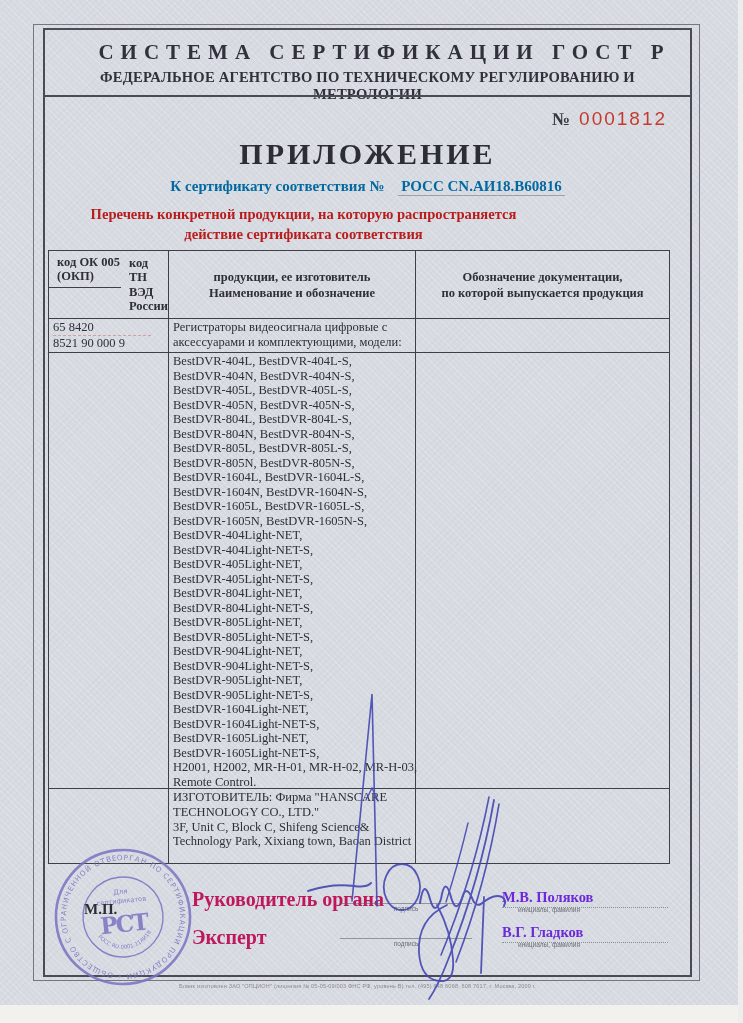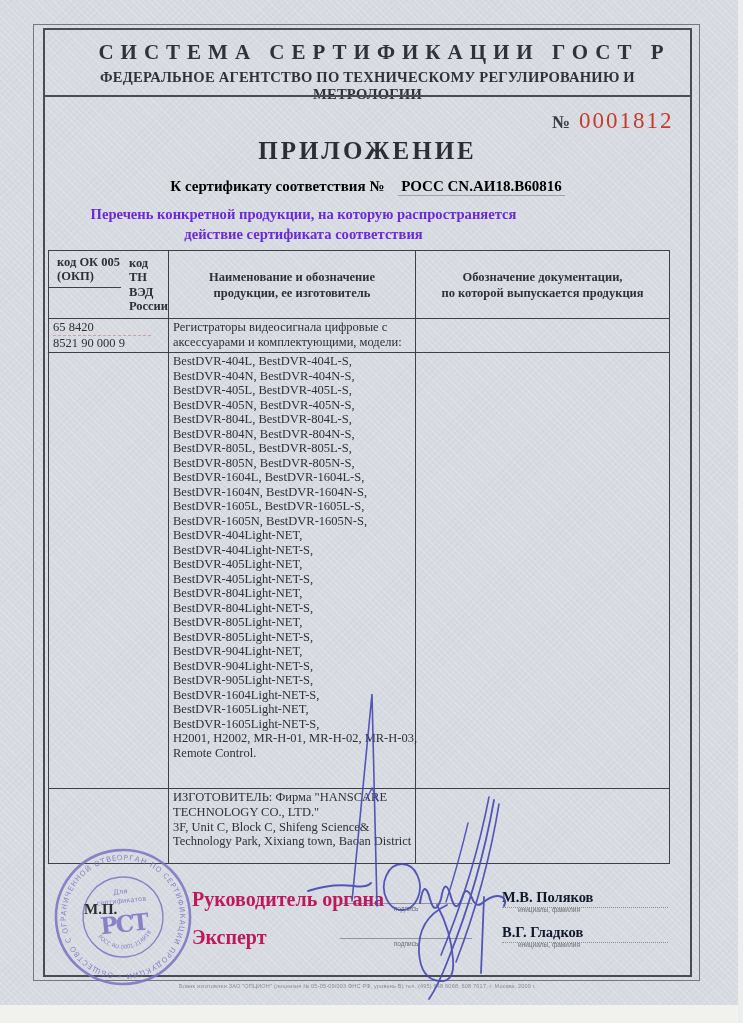--- a/index.html
+++ b/index.html
@@ -16,30 +16,30 @@
   .frame-inner{position:absolute;left:43px;top:28px;width:645px;height:945px;border:2px solid #4b4b55;}
   .header-rule{position:absolute;left:45px;top:95px;width:645px;border-top:2px solid #4b4b55;}
 
   .h1{position:absolute;left:45px;top:40px;width:645px;text-align:center;
       font-size:21px;font-weight:bold;letter-spacing:7px;color:#30313a;margin-left:17px;}
   .h2{position:absolute;left:45px;top:69px;width:645px;text-align:center;
       font-size:14.6px;font-weight:bold;letter-spacing:.2px;color:#30313a;}
 
   .form-number{position:absolute;left:552px;top:108px;display:flex;align-items:baseline;gap:9px;}
   .no-sign{font-size:18px;font-weight:bold;color:#3a3a44;}
-  .no-value{font-family:Liberation Serif, serif;font-size:23px;
+  .no-value{font-family:Liberation Sans, sans-serif;font-size:19px;
       letter-spacing:2px;color:#c53a2e;}
 
   .doc-title{position:absolute;left:45px;top:137px;width:645px;text-align:center;
-      font-size:25px;font-weight:bold;letter-spacing:3px;color:#2c2d35;}
+      font-size:30px;font-weight:bold;letter-spacing:3px;color:#2c2d35;}
   .cert-line{position:absolute;left:45px;top:178px;width:645px;text-align:center;
-      font-size:15px;font-weight:bold;color:#000000;}
+      font-size:15px;font-weight:bold;color:#0369a1;}
   .cert-no{margin-left:10px;border-bottom:1px solid rgba(90,90,100,.45);padding:0 3px 1px;}
   .desc{position:absolute;left:45px;top:205px;width:517px;text-align:center;
-      font-size:14.6px;font-weight:bold;line-height:19.5px;color:#6d28d9;}
+      font-size:14.6px;font-weight:bold;line-height:19.5px;color:#b91c1c;}
 
   .tbl{position:absolute;left:48px;top:250px;width:622px;border:1.5px solid #3f3f48;
       box-sizing:border-box;background:transparent;}
   .tr{display:flex;box-sizing:border-box;border-bottom:1.5px solid #3f3f48;}
   .tr:last-child{border-bottom:none;}
   .td{box-sizing:border-box;padding:1px 4px;font-size:12.5px;line-height:14.5px;}
   .c1{width:120px;border-right:1.5px solid #3f3f48;}
   .c2{width:247px;border-right:1.5px solid #3f3f48;}
   .c3{flex:1;}
   .thead{height:68px;font-weight:bold;}
@@ -52,21 +52,21 @@
   .rowmodels{height:436px;}
   .rowmanuf{height:74px;}
   .rowmanuf .c2{line-height:14.8px;}
   .name-line,.model-line,.manuf-line{white-space:nowrap;}
 
   .mp{position:absolute;left:84px;top:901px;font-size:15px;font-weight:bold;color:#2c2d35;z-index:3;}
   .sig-role{position:absolute;left:192px;font-size:20px;font-weight:bold;color:#be185d;}
   .sig-rule{position:absolute;left:340px;width:132px;border-top:1px solid rgba(90,90,100,.55);}
   .tiny{font-family:"Liberation Sans","DejaVu Sans",sans-serif;font-size:6.5px;color:#6d6d76;}
   .sig-label{position:absolute;left:340px;width:132px;text-align:center;}
-  .sig-name{position:absolute;left:502px;width:166px;font-size:14.5px;font-weight:bold;color:#0f172a;
+  .sig-name{position:absolute;left:502px;width:166px;font-size:14.5px;font-weight:bold;color:#6d28d9;
       border-bottom:1px dotted rgba(90,90,100,.6);padding-bottom:1px;}
   .name-label{position:absolute;left:518px;}
 
   .stamp{position:absolute;left:38px;top:832px;width:170px;height:170px;transform:rotate(-6deg);
       opacity:.85;z-index:2;}
   .ink{position:absolute;inset:0;z-index:4;pointer-events:none;}
 
   .footer{position:absolute;left:105px;top:983px;width:505px;text-align:center;
       font-family:"Liberation Sans","DejaVu Sans",sans-serif;font-size:5.5px;
       letter-spacing:.2px;color:#8a8a92;}
@@ -100,22 +100,22 @@
       <div class="desc-line">действие сертификата соответствия</div>
     </div>
 
   <div class="tbl">
     <div class="tr thead">
       <div class="td c1">
         <div class="c1top">код ОК 005 (ОКП)</div>
         <div class="c1bot">код ТН ВЭД России</div>
       </div>
       <div class="td c2 hdrcenter">
+          <div class="hdr-line">продукции, ее изготовитель</div>
           <div class="hdr-line">Наименование и обозначение</div>
-          <div class="hdr-line">продукции, ее изготовитель</div>
         </div>
       <div class="td c3 hdrcenter">
           <div class="hdr-line">Обозначение документации,</div>
           <div class="hdr-line">по которой выпускается продукция</div>
         </div>
     </div>
 
     <div class="tr row1">
       <div class="td c1">
         <div><span class="code-top">65 8420</span></div>
@@ -146,21 +146,23 @@
           <div class="model-line">BestDVR-404Light-NET,</div>
           <div class="model-line">BestDVR-404Light-NET-S,</div>
           <div class="model-line">BestDVR-405Light-NET,</div>
           <div class="model-line">BestDVR-405Light-NET-S,</div>
           <div class="model-line">BestDVR-804Light-NET,</div>
           <div class="model-line">BestDVR-804Light-NET-S,</div>
           <div class="model-line">BestDVR-805Light-NET,</div>
           <div class="model-line">BestDVR-805Light-NET-S,</div>
           <div class="model-line">BestDVR-904Light-NET,</div>
           <div class="model-line">BestDVR-904Light-NET-S,</div>
+          <div class="model-line">BestDVR-905Light-NET,</div>
           <div class="model-line">BestDVR-905Light-NET-S,</div>
+          <div class="model-line">BestDVR-1604Light-NET,</div>
           <div class="model-line">BestDVR-1604Light-NET-S,</div>
           <div class="model-line">BestDVR-1605Light-NET,</div>
           <div class="model-line">BestDVR-1605Light-NET-S,</div>
           <div class="model-line">H2001, H2002, MR-H-01, MR-H-02, MR-H-03,</div>
           <div class="model-line">Remote Control.</div>
         </div>
       <div class="td c3"></div>
     </div>
 
     <div class="tr rowmanuf">

